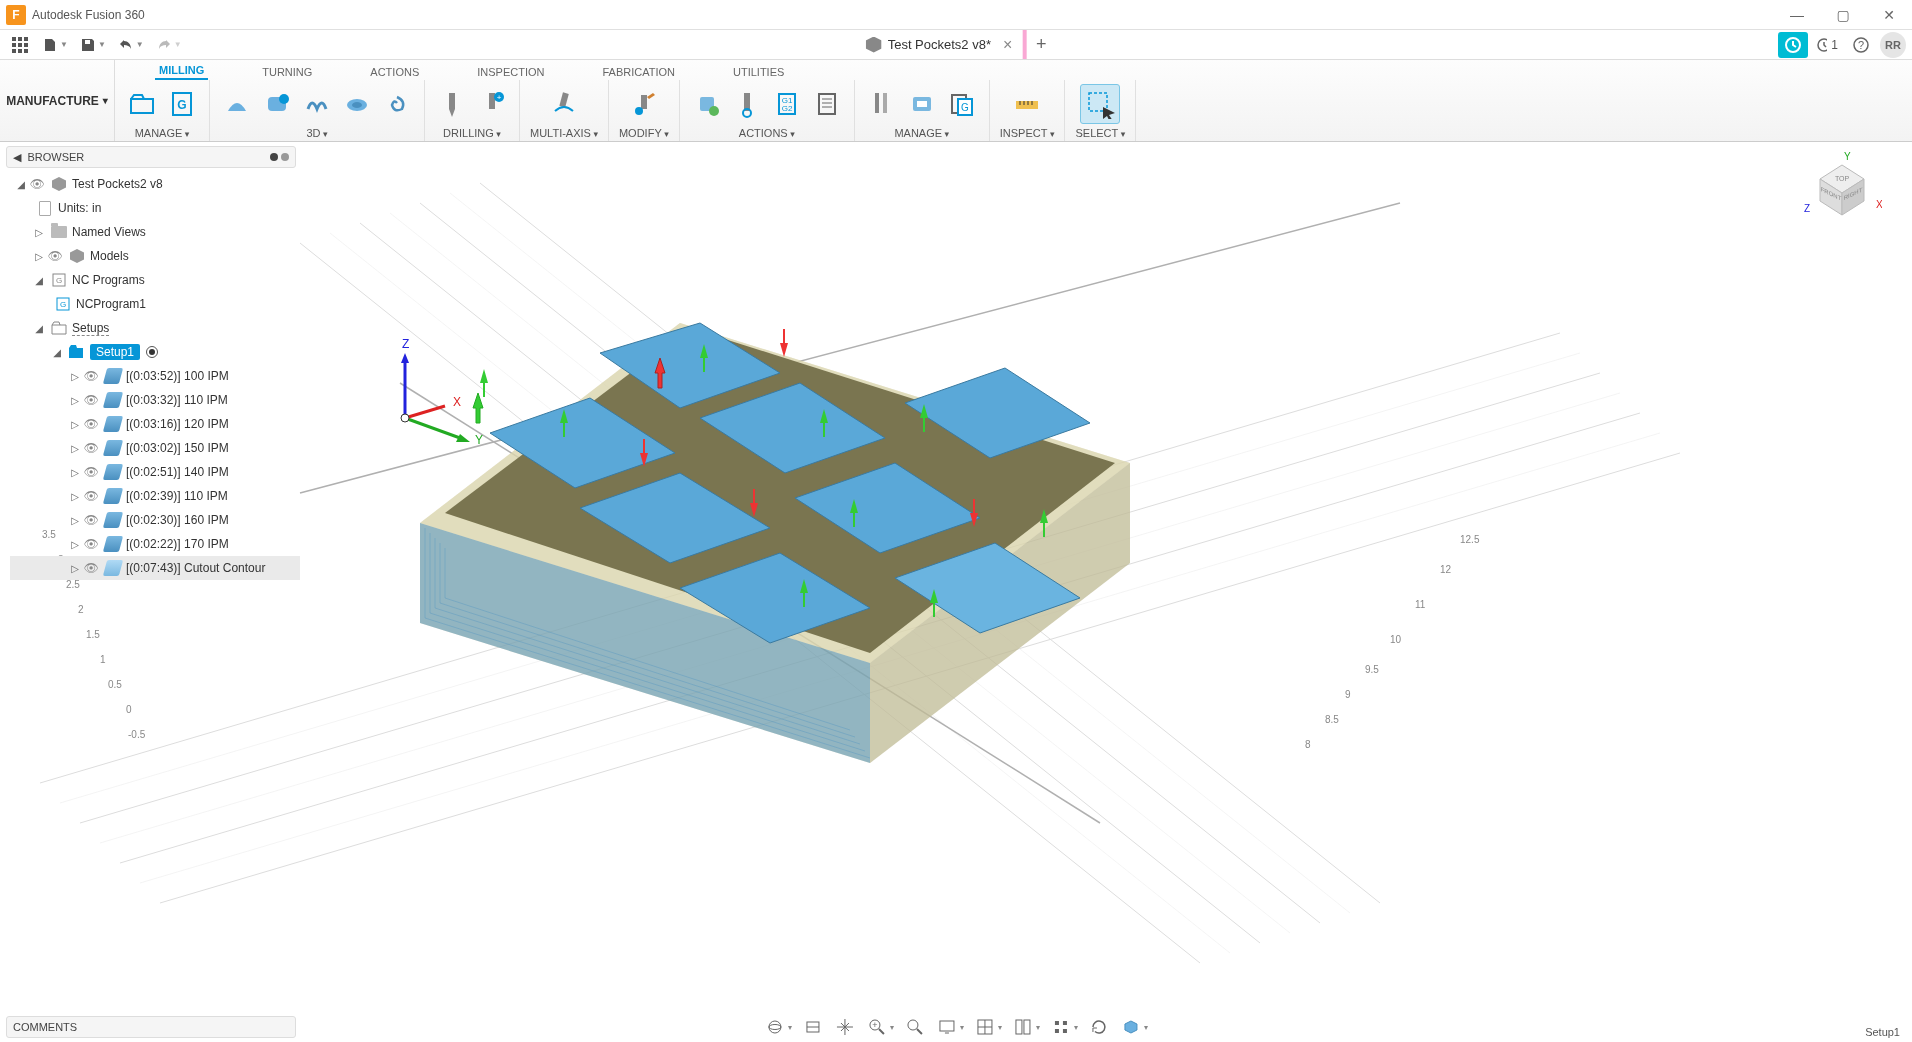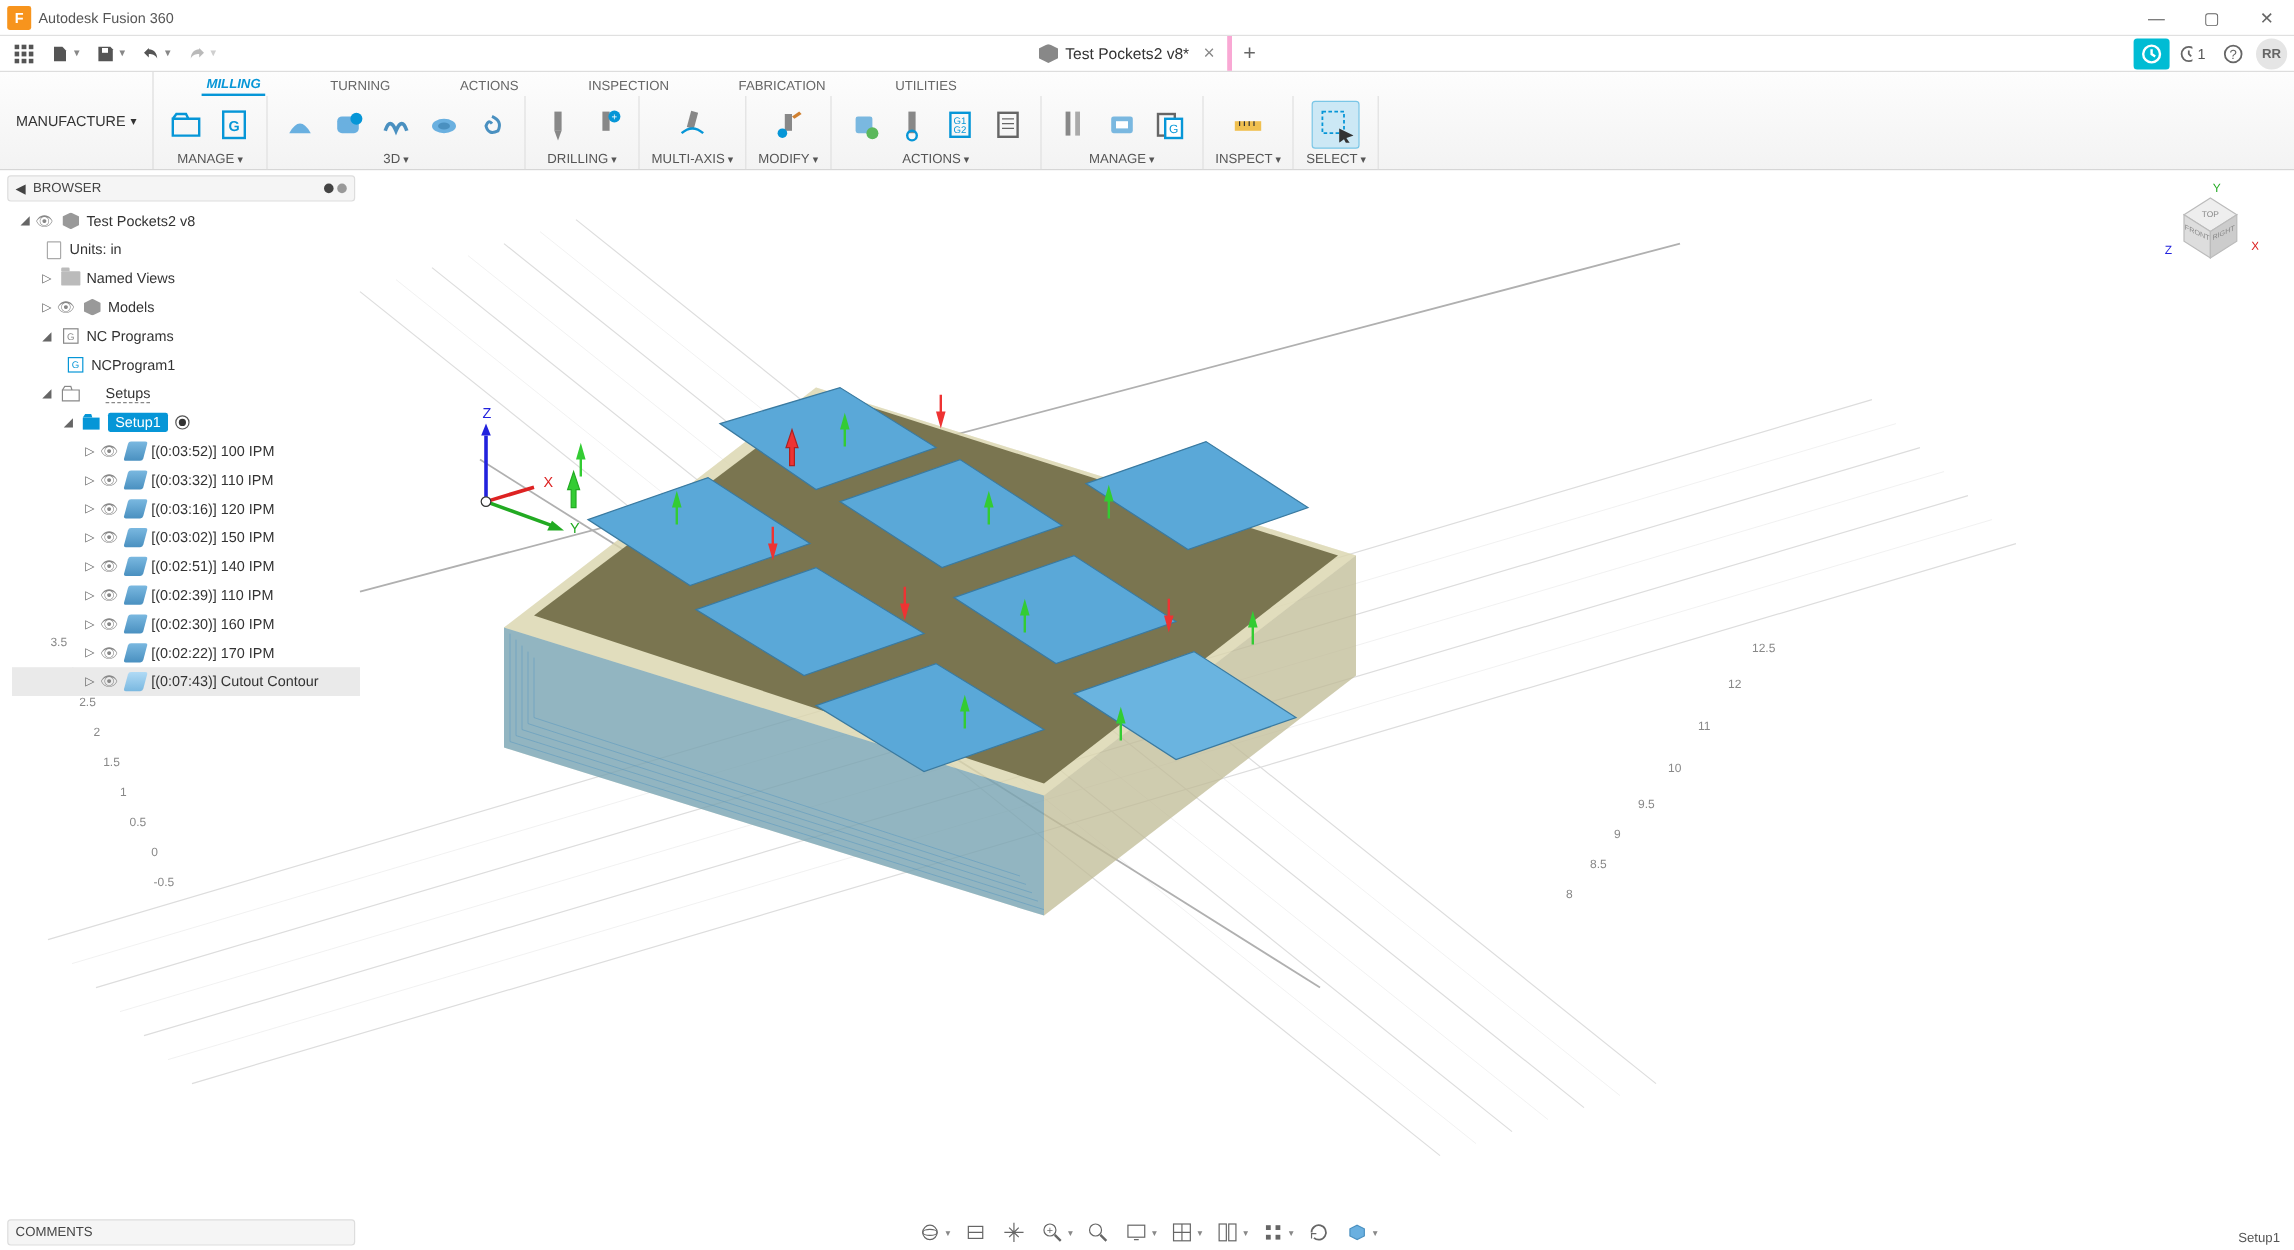--- a/index.html
+++ b/index.html
@@ -22,26 +22,26 @@
   .qat .tab-icon { width:16px; height:16px; background:#888; margin-right:6px; clip-path: polygon(50% 0, 100% 25%, 100% 75%, 50% 100%, 0 75%, 0 25%);}
   .qat .tab-add { width: 30px; display:flex; align-items:center; justify-content:center; color:#666; font-size:18px; cursor:pointer;}
   .qat .right-tools { margin-left: auto; display: flex; align-items: center; gap: 4px; }
   .qat .right-tools .tool { width: 30px; height: 26px; display:flex; align-items:center; justify-content:center; color:#555; cursor:pointer; border-radius:3px;}
   .qat .right-tools .tool.active { background:#00bcd4; color:#fff;}
   .qat .right-tools .job-badge { display:flex; align-items:center; gap:4px; font-size:12px; color:#555; padding:0 4px;}
   .qat .right-tools .avatar { width:26px; height:26px; border-radius:50%; background:#e5e5e5; color:#666; display:flex; align-items:center; justify-content:center; font-size:11px; font-weight:600;}
   
   
   .ribbon { height: 82px; background: linear-gradient(#fdfdfd,#f3f3f3); border-bottom: 1px solid #ccc; display: flex; }
-  .ribbon .workspace-selector { width: 128px; display:flex; align-items:center; justify-content:center; font-size:12px; font-weight:400; color:#333; border-right:1px solid #ddd; cursor:pointer;}
+  .ribbon .workspace-selector { width: 115px; display:flex; align-items:center; justify-content:center; font-size:12px; font-weight:700; color:#333; border-right:1px solid #ddd; cursor:pointer;}
   .ribbon .workspace-selector::after { content:" ▾"; font-size:10px; margin-left:4px;}
   .ribbon .ribbon-body { flex:1; display:flex; flex-direction:column; }
   .ribbon .ribbon-tabs { height: 20px; display:flex; align-items:flex-end; padding-left: 40px; gap: 50px; }
   .ribbon .ribbon-tabs .rtab { font-size:11px; color:#666; cursor:pointer; padding: 2px 4px;}
-  .ribbon .ribbon-tabs .rtab.active { color:#0696d7; font-weight:700; border-bottom:2px solid #0696d7;font-style:italic;}
+  .ribbon .ribbon-tabs .rtab.active { color:#0696d7; font-weight:700; border-bottom:2px solid #0696d7;}
   .ribbon .ribbon-groups { flex:1; display:flex; align-items:stretch; }
   .ribbon .group { display:flex; flex-direction:column; align-items:center; justify-content:flex-end; padding: 2px 10px 2px; border-right:1px solid #e0e0e0; }
   .ribbon .group .icons { display:flex; gap:6px; align-items:center; flex:1;}
   .ribbon .group .glabel { font-size:11px; color:#555; margin-top:2px; cursor:pointer;}
   .ribbon .group .glabel::after{ content:" ▾"; font-size:9px;}
   .ribbon .ricon { width:34px; height:34px; display:flex; align-items:center; justify-content:center; cursor:pointer; border-radius:3px;}
   .ribbon .ricon svg { width:30px; height:30px;}
   .ribbon .group.select .ricon { background:#cce8f5; border:1px solid #7ac6e6; width:40px; height:40px;}
   
   
@@ -547,21 +547,21 @@
       </span>
     <span>NCProgram1</span>
   </div>
   <div class="node indent1">
     <span class="caret">◢</span>
     <span class="nicon">
         <svg width="16" height="14">
           <path d="M1 4h14v9H1z M1 4l2-3h5l1 3" fill="none" stroke="#888"></path>
         </svg>
       </span>
-    <span style="border-bottom:1px dashed #888;margin-left:16px;">Setups</span>
+    <span style="border-bottom:1px dashed #888;">Setups</span>
   </div>
   <div class="node indent2">
     <span class="caret">◢</span>
     <span class="nicon">
         <svg width="18" height="16">
           <rect x="1" y="4" width="14" height="10" fill="#0696d7"></rect>
           <path d="M1 4l2-3h5l1 3" fill="#0696d7"></path>
         </svg>
       </span>
     <span class="setup-active">Setup1</span>

